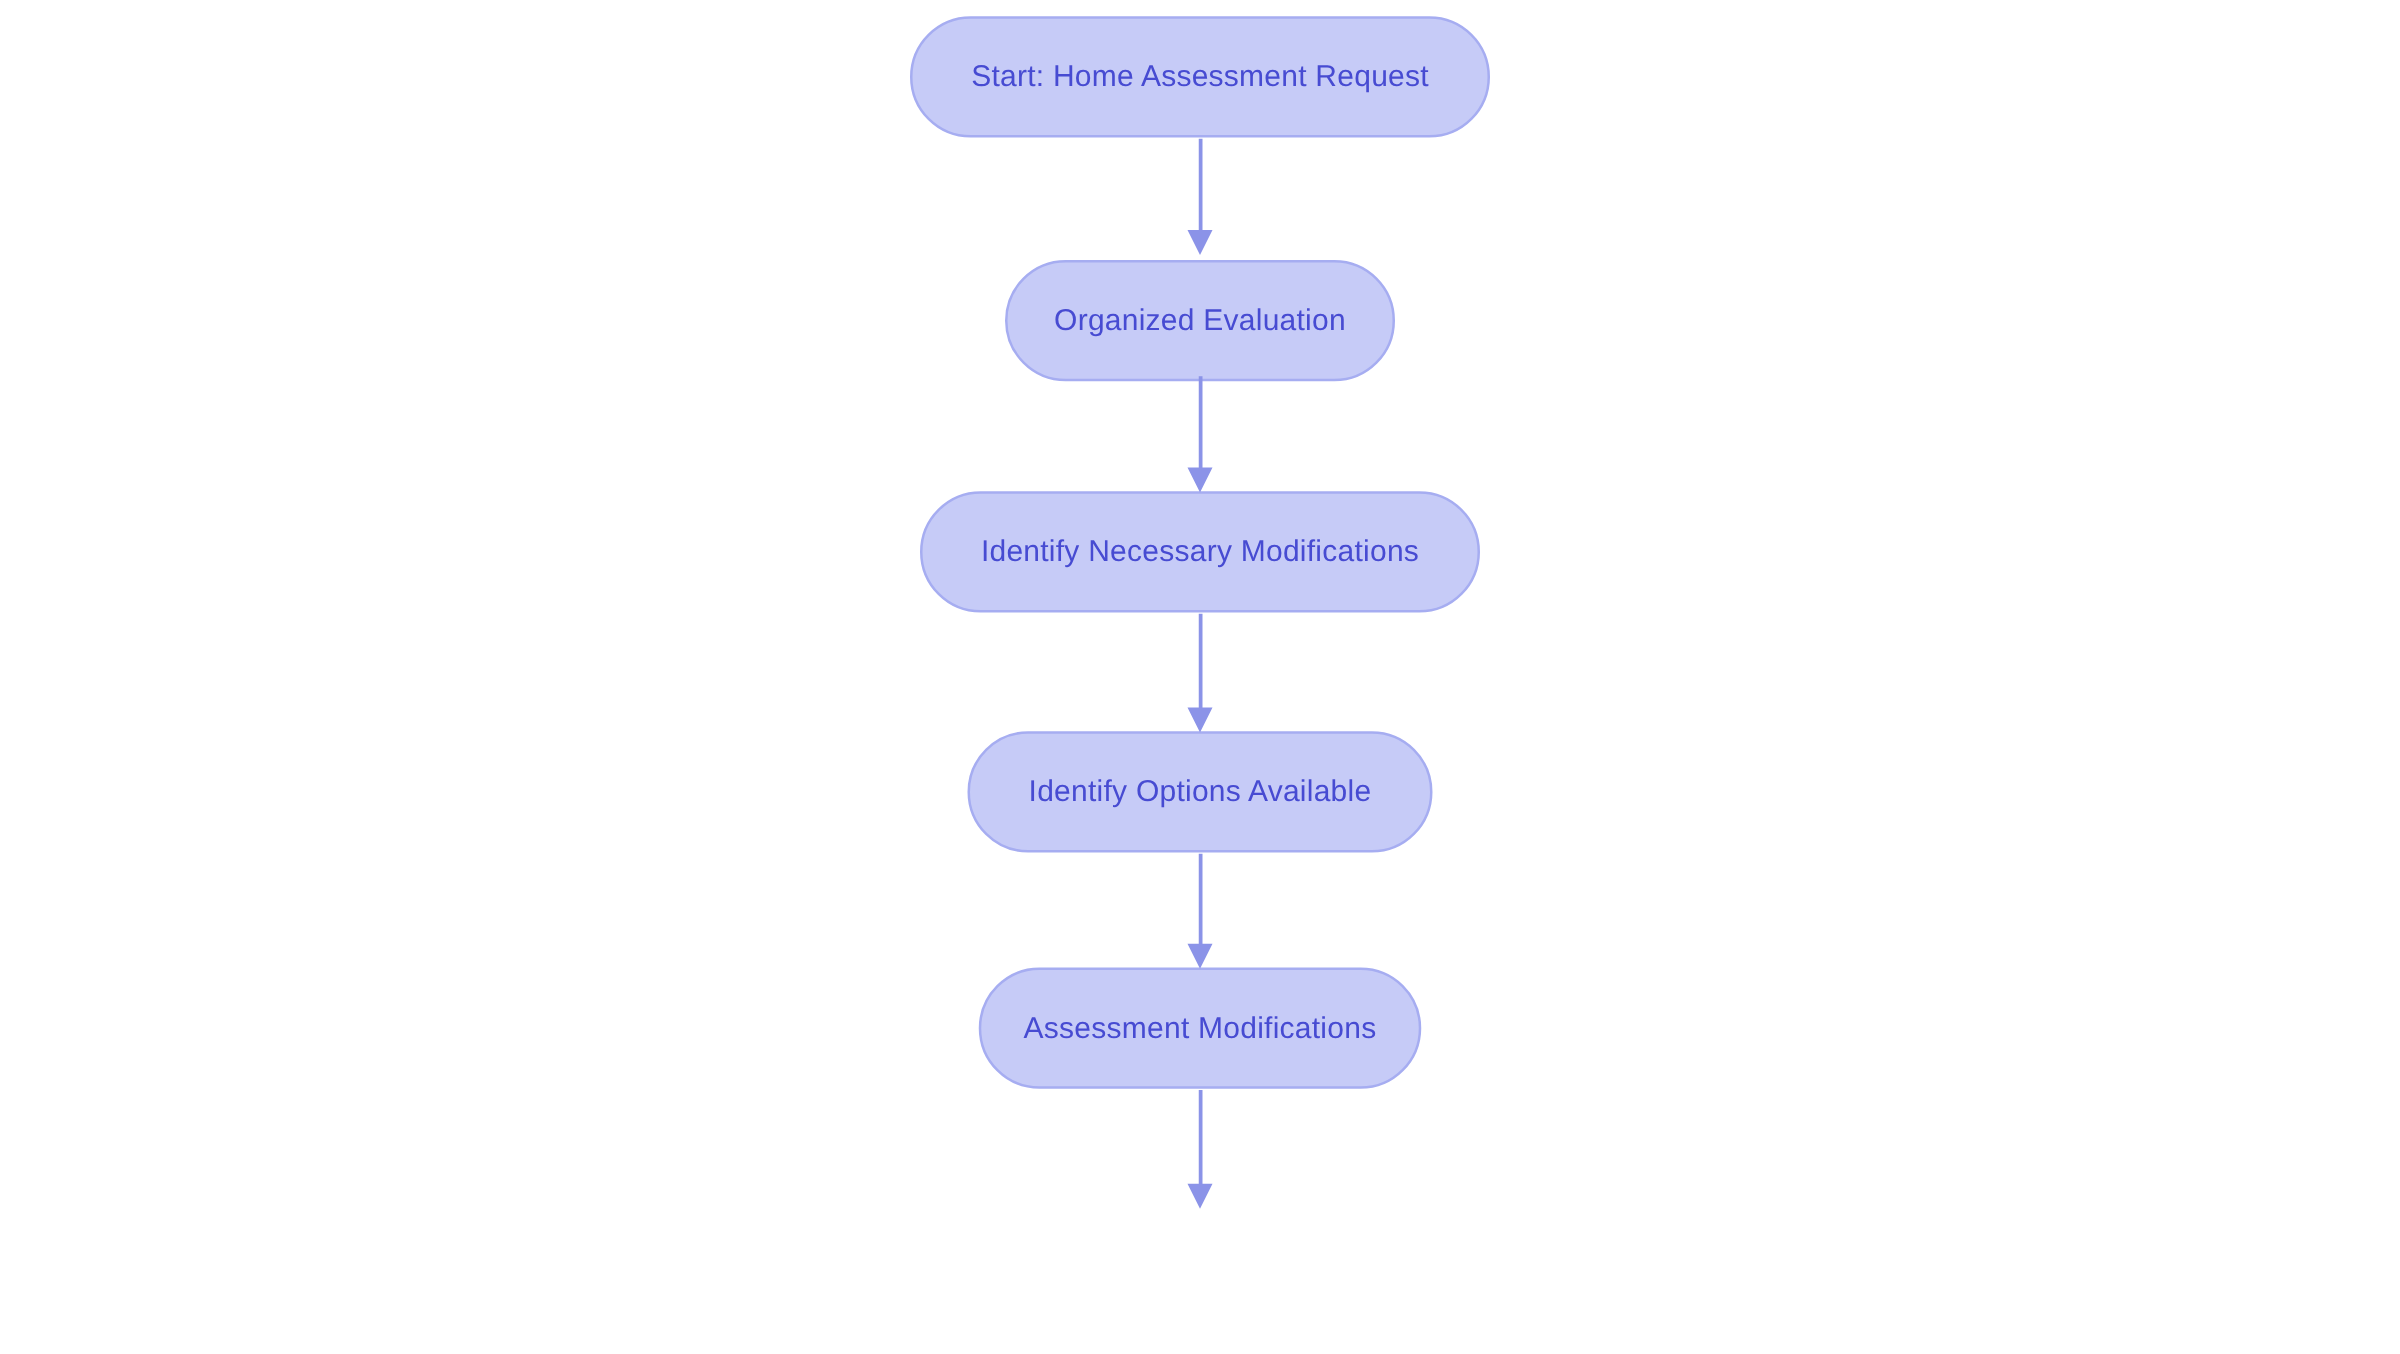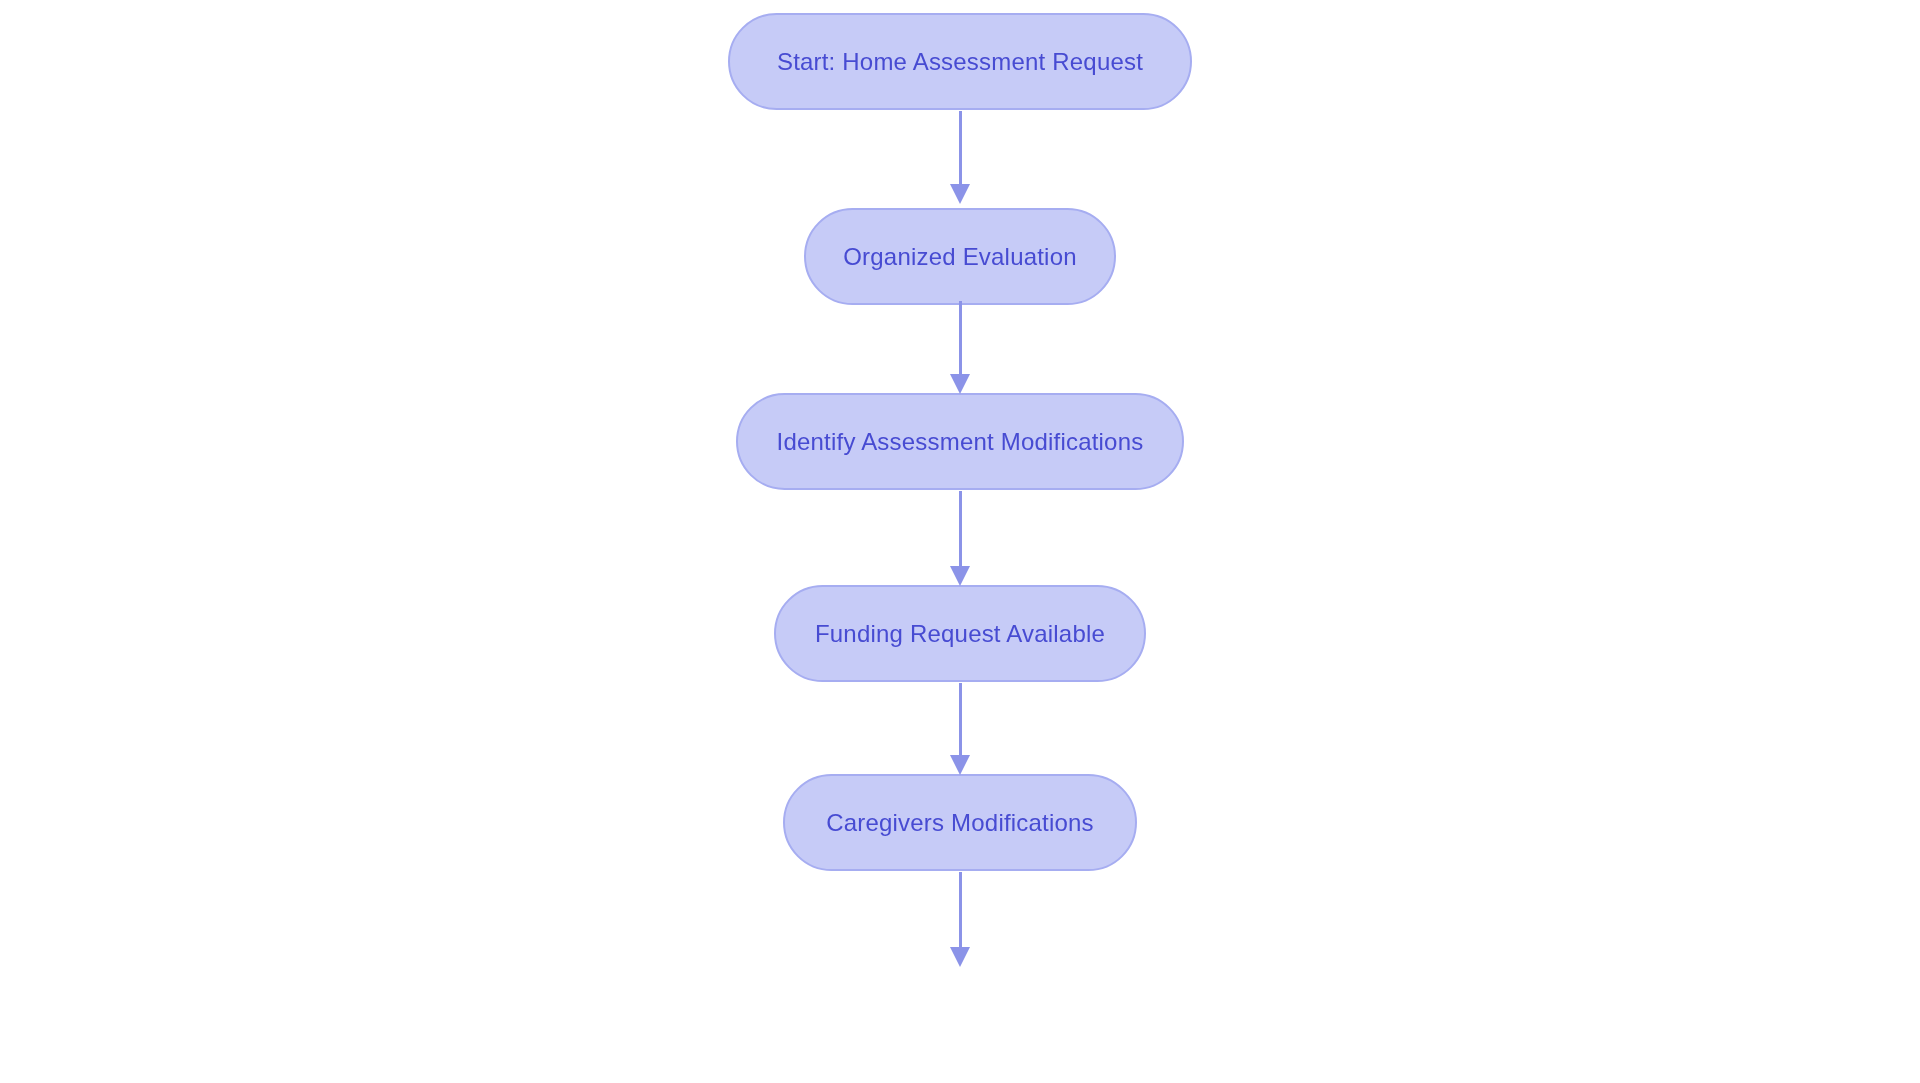--- a/index.html
+++ b/index.html
@@ -64,25 +64,25 @@
 </style>
 </head>
 <body>
 
 <div class="canvas">
 
   <div class="node" style="top: 13px;  width: 464px;">Start: Home Assessment Request</div>
 
   <div class="node" style="top: 208px; width: 312px;">Organized Evaluation</div>
 
-  <div class="node" style="top: 393px; width: 448px;">Identify Assessment Modifications</div>
+  <div class="node" style="top: 393px; width: 448px;">Identify Necessary Modifications</div>
 
-  <div class="node" style="top: 585px; width: 372px;">Funding Request Available</div>
+  <div class="node" style="top: 585px; width: 372px;">Identify Options Available</div>
 
-  <div class="node" style="top: 774px; width: 354px;">Caregivers Modifications</div>
+  <div class="node" style="top: 774px; width: 354px;">Assessment Modifications</div>
 
 
   <div class="arrow" style="top: 111px; height: 93px;">
     <div class="arrow-line"></div>
     <div class="arrow-head"></div>
   </div>
 
   <div class="arrow" style="top: 301px; height: 93px;">
     <div class="arrow-line"></div>
     <div class="arrow-head"></div>

